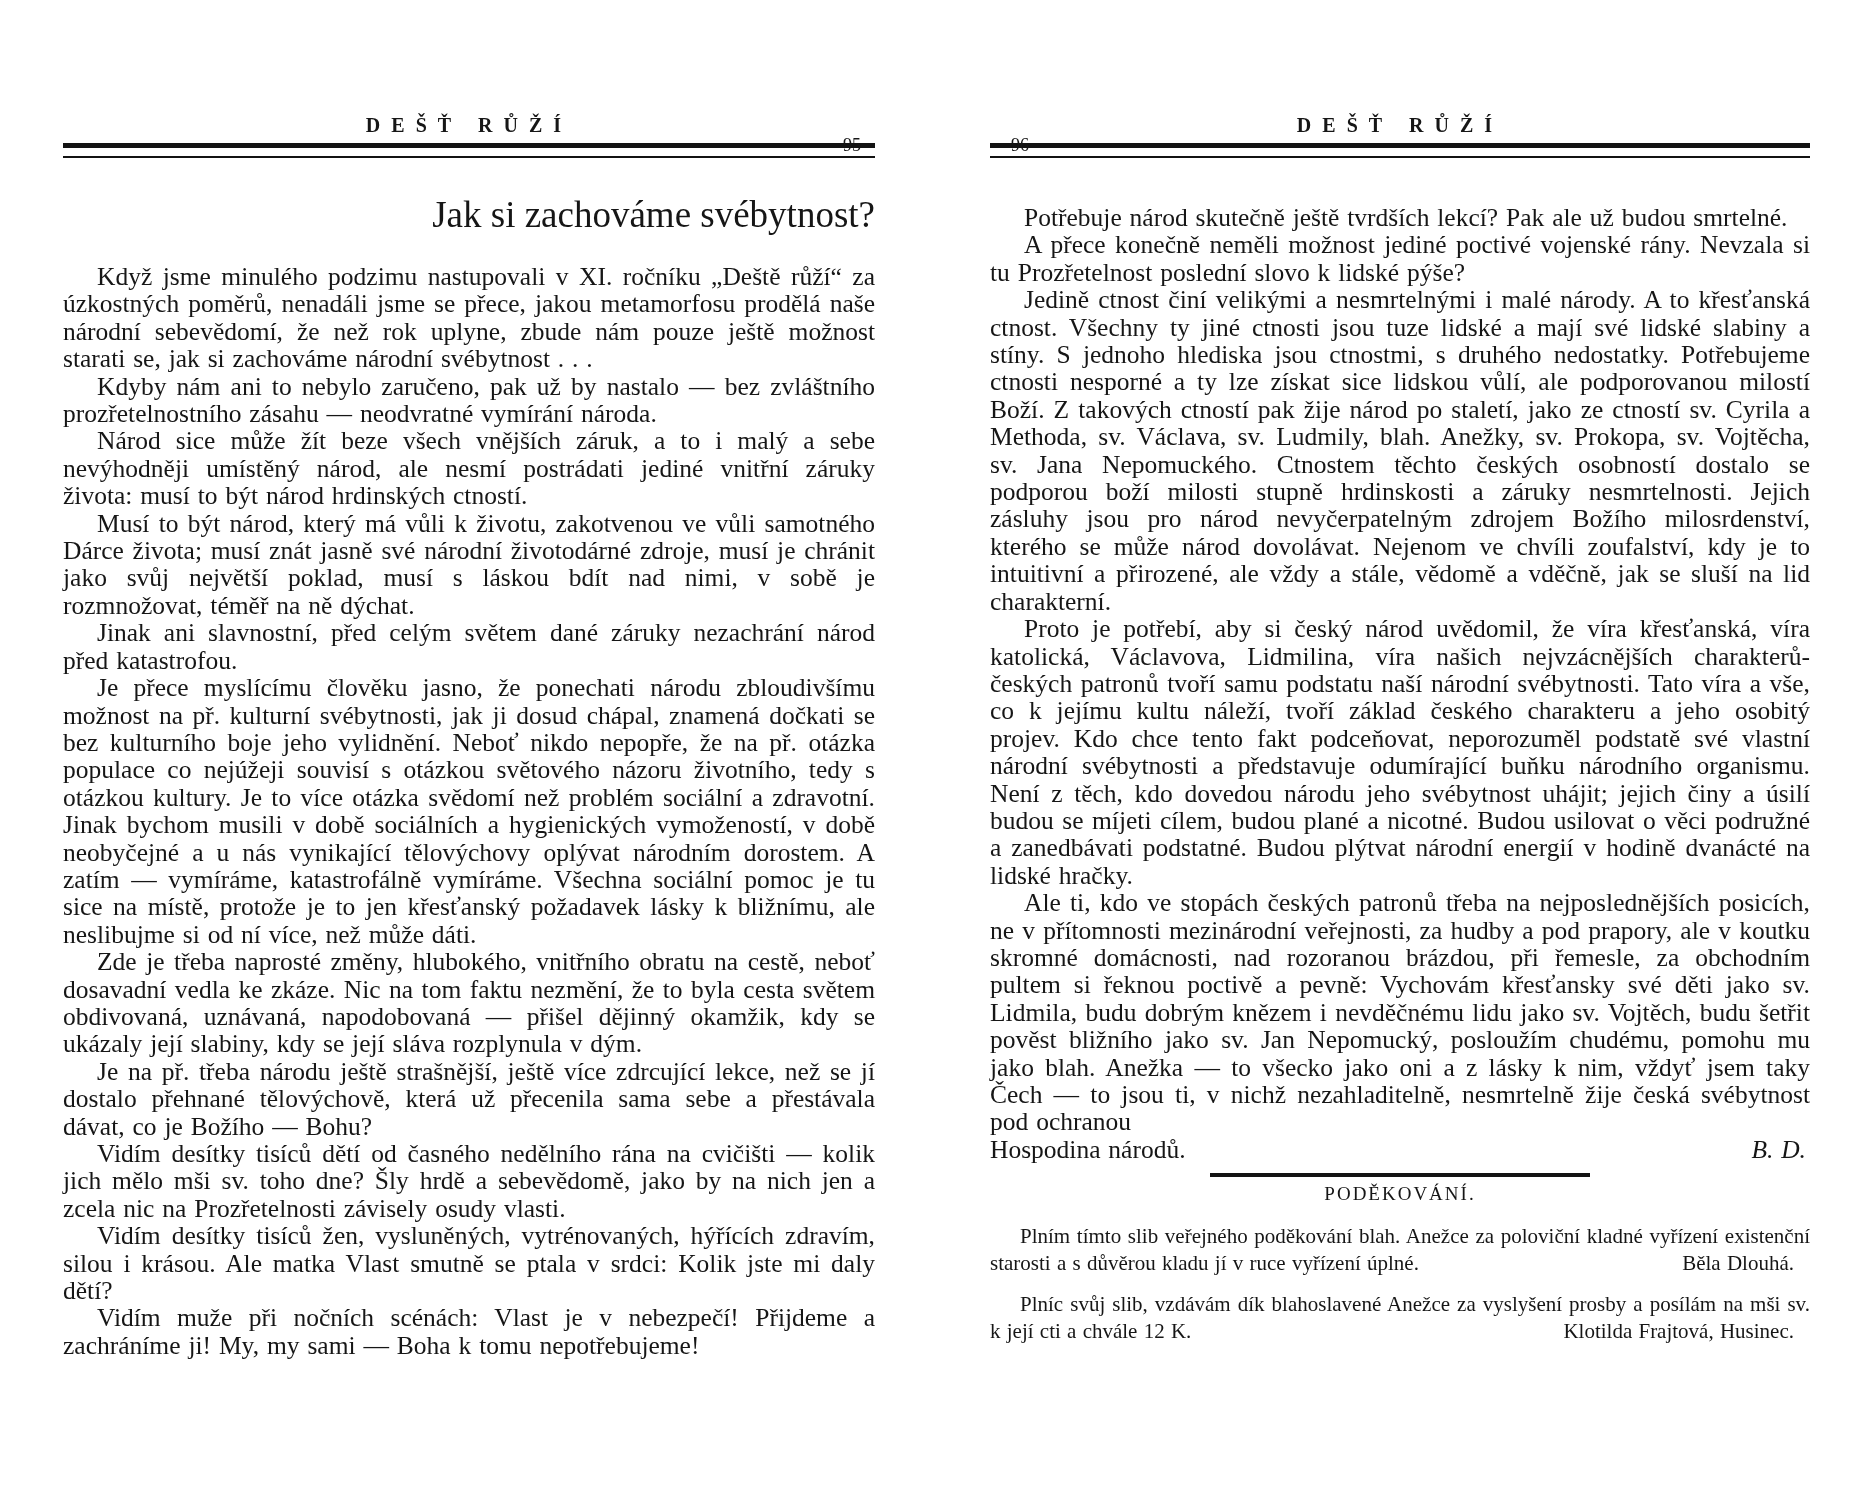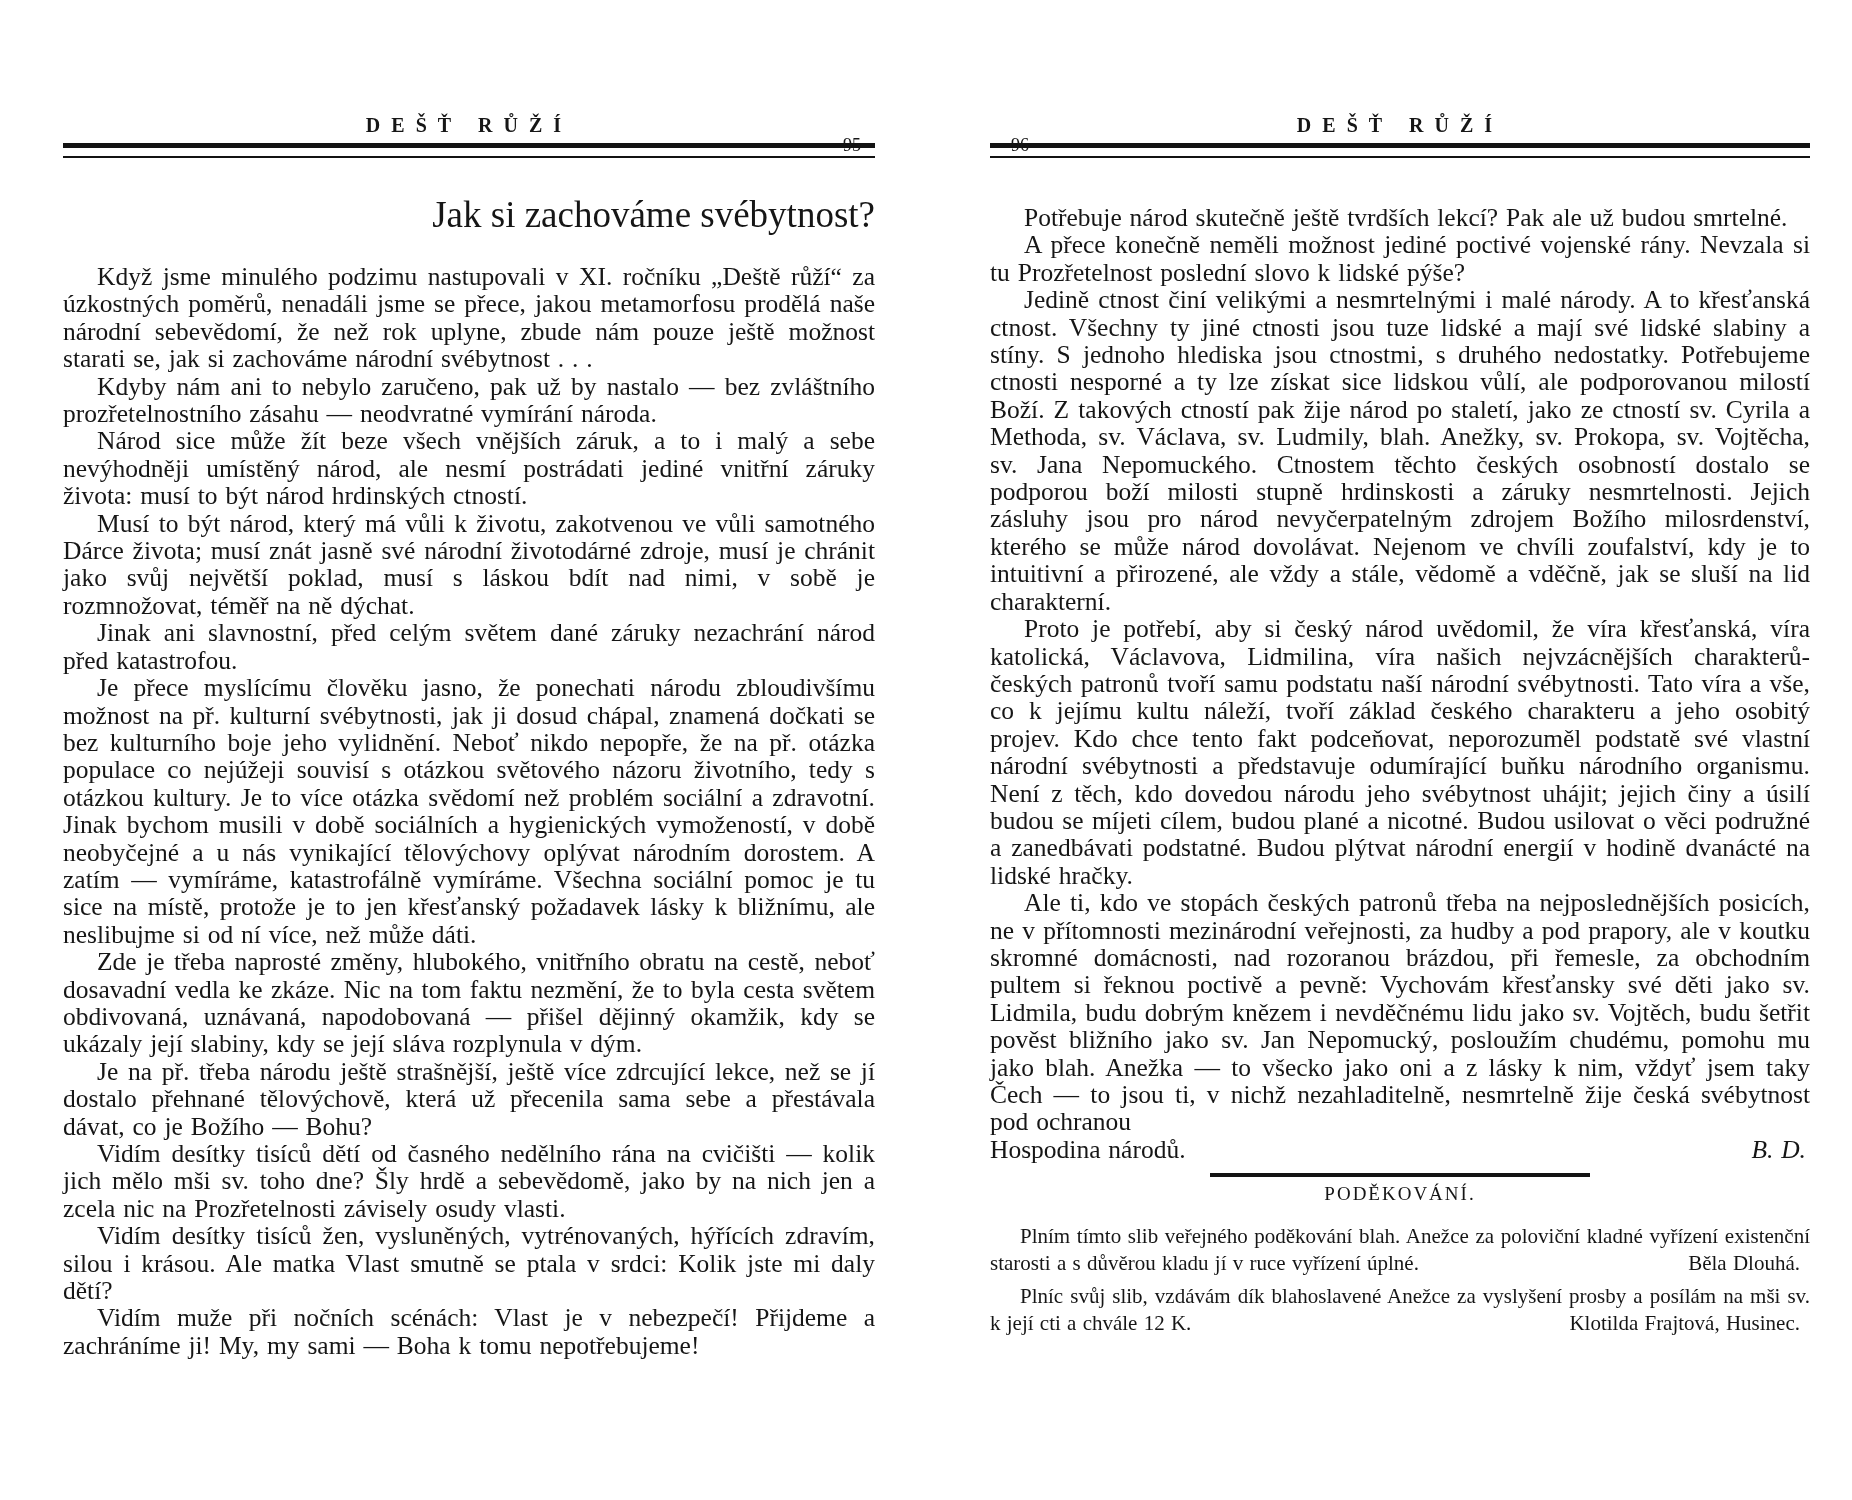--- a/index.html
+++ b/index.html
@@ -103,24 +103,24 @@
 
   .note {
     position: relative;
     margin: 18px 0 0 0;
     font-size: 21px;
     line-height: 27px;
     text-align: justify;
     text-indent: 30px;
     word-spacing: 1px;
   }
-  .note + .note { margin-top: 6px; }
+  .note + .note { margin-top: 14px; }
   .note-signature {
     position: absolute;
-    right: 10px;
+    right: 16px;
     bottom: 0;
     background: #ffffff;
     padding-left: 14px;
   }
 </style>
 </head>
 <body>
 
 <div class="page left">
   <div class="page-header">

